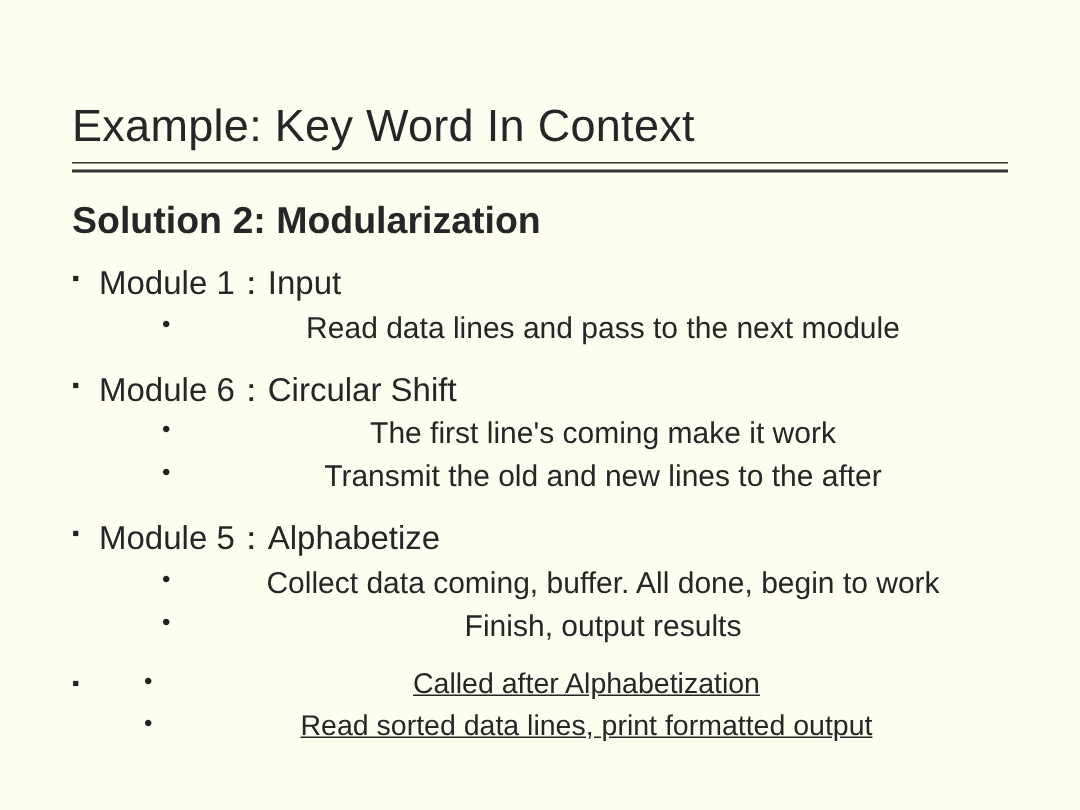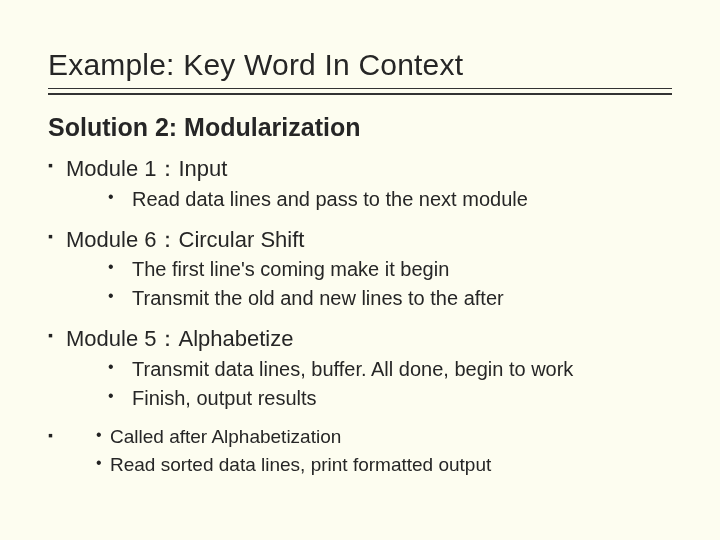--- a/index.html
+++ b/index.html
@@ -8,21 +8,21 @@
     width: 720px;
     height: 540px;
     background: #fdfdf0;
     font-family: "Gill Sans", "Gill Sans MT", "Segoe UI", "Helvetica Neue", Arial, sans-serif;
     color: #262626;
   }
   .slide {
     box-sizing: border-box;
     width: 720px;
     height: 540px;
-    padding: 48px 48px 40px 48px;
+    padding: 68px 48px 40px 48px;
     position: relative;
   }
   .title {
     font-size: 30px;
     font-weight: 400;
     letter-spacing: 0.2px;
     padding-bottom: 6px;
     border-bottom: 1px solid #333;
   }
   .title-rule2 {
@@ -59,31 +59,33 @@
     list-style: none;
     margin: 2px 0 6px 0;
     padding: 0 0 0 42px;
   }
   ul.level2 > li {
     position: relative;
     padding-left: 24px;
     font-size: 20px;
     line-height: 1.35;
     margin-top: 2px;
+    text-align: center;
   }
   ul.level2 > li::before {
     content: "\2022";
     position: absolute;
     left: 0;
     top: 0;
     font-size: 16px;
     color: #222;
   }
   ul.level2.tight {
     padding-left: 30px;
+    text-decoration: underline;
   }
   ul.level2.tight > li {
     padding-left: 14px;
     font-size: 19px;
   }
 </style>
 </head>
 <body>
 
 <div class="slide">
@@ -97,29 +99,29 @@
     <li>
       <span>Module 1：Input</span>
       <ul class="level2">
         <li>Read data lines and pass to the next module</li>
       </ul>
     </li>
 
     <li>
       <span>Module 6：Circular Shift</span>
       <ul class="level2">
-        <li>The first line's coming make it begin</li>
+        <li>The first line's coming make it work</li>
         <li>Transmit the old and new lines to the after</li>
       </ul>
     </li>
 
     <li>
       <span>Module 5：Alphabetize</span>
       <ul class="level2">
-        <li>Transmit data lines, buffer. All done, begin to work</li>
+        <li>Collect data coming, buffer. All done, begin to work</li>
         <li>Finish, output results</li>
       </ul>
     </li>
 
     <li>
       <ul class="level2 tight">
         <li>Called after Alphabetization</li>
         <li>Read sorted data lines, print formatted output</li>
       </ul>
     </li>

